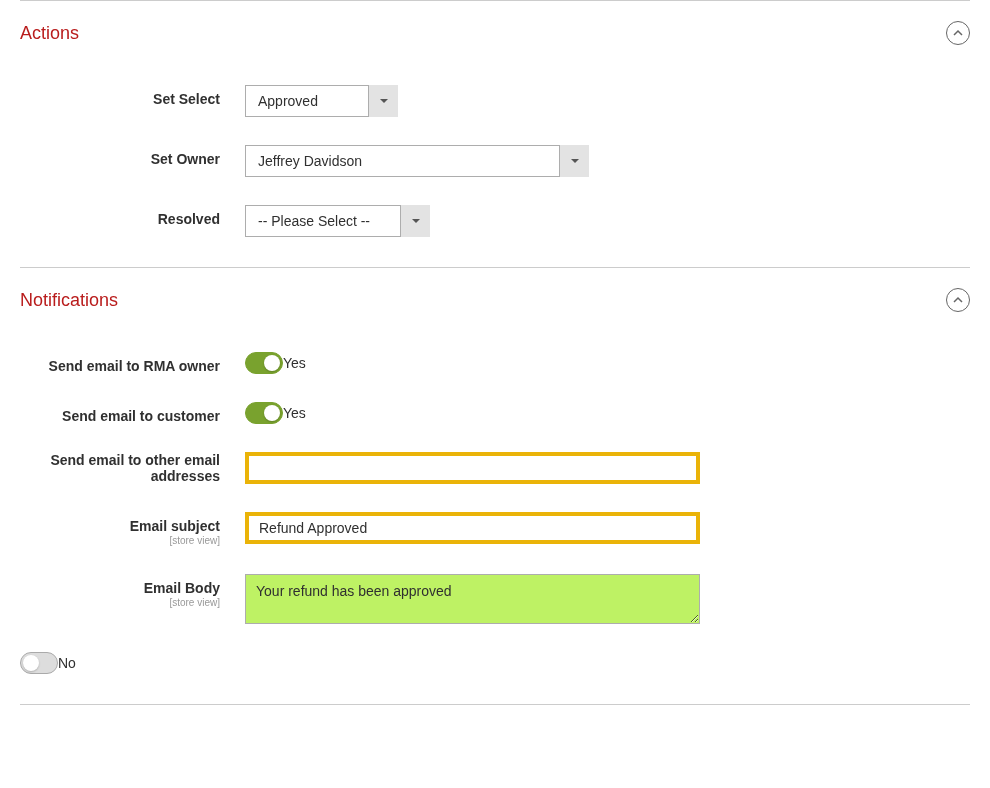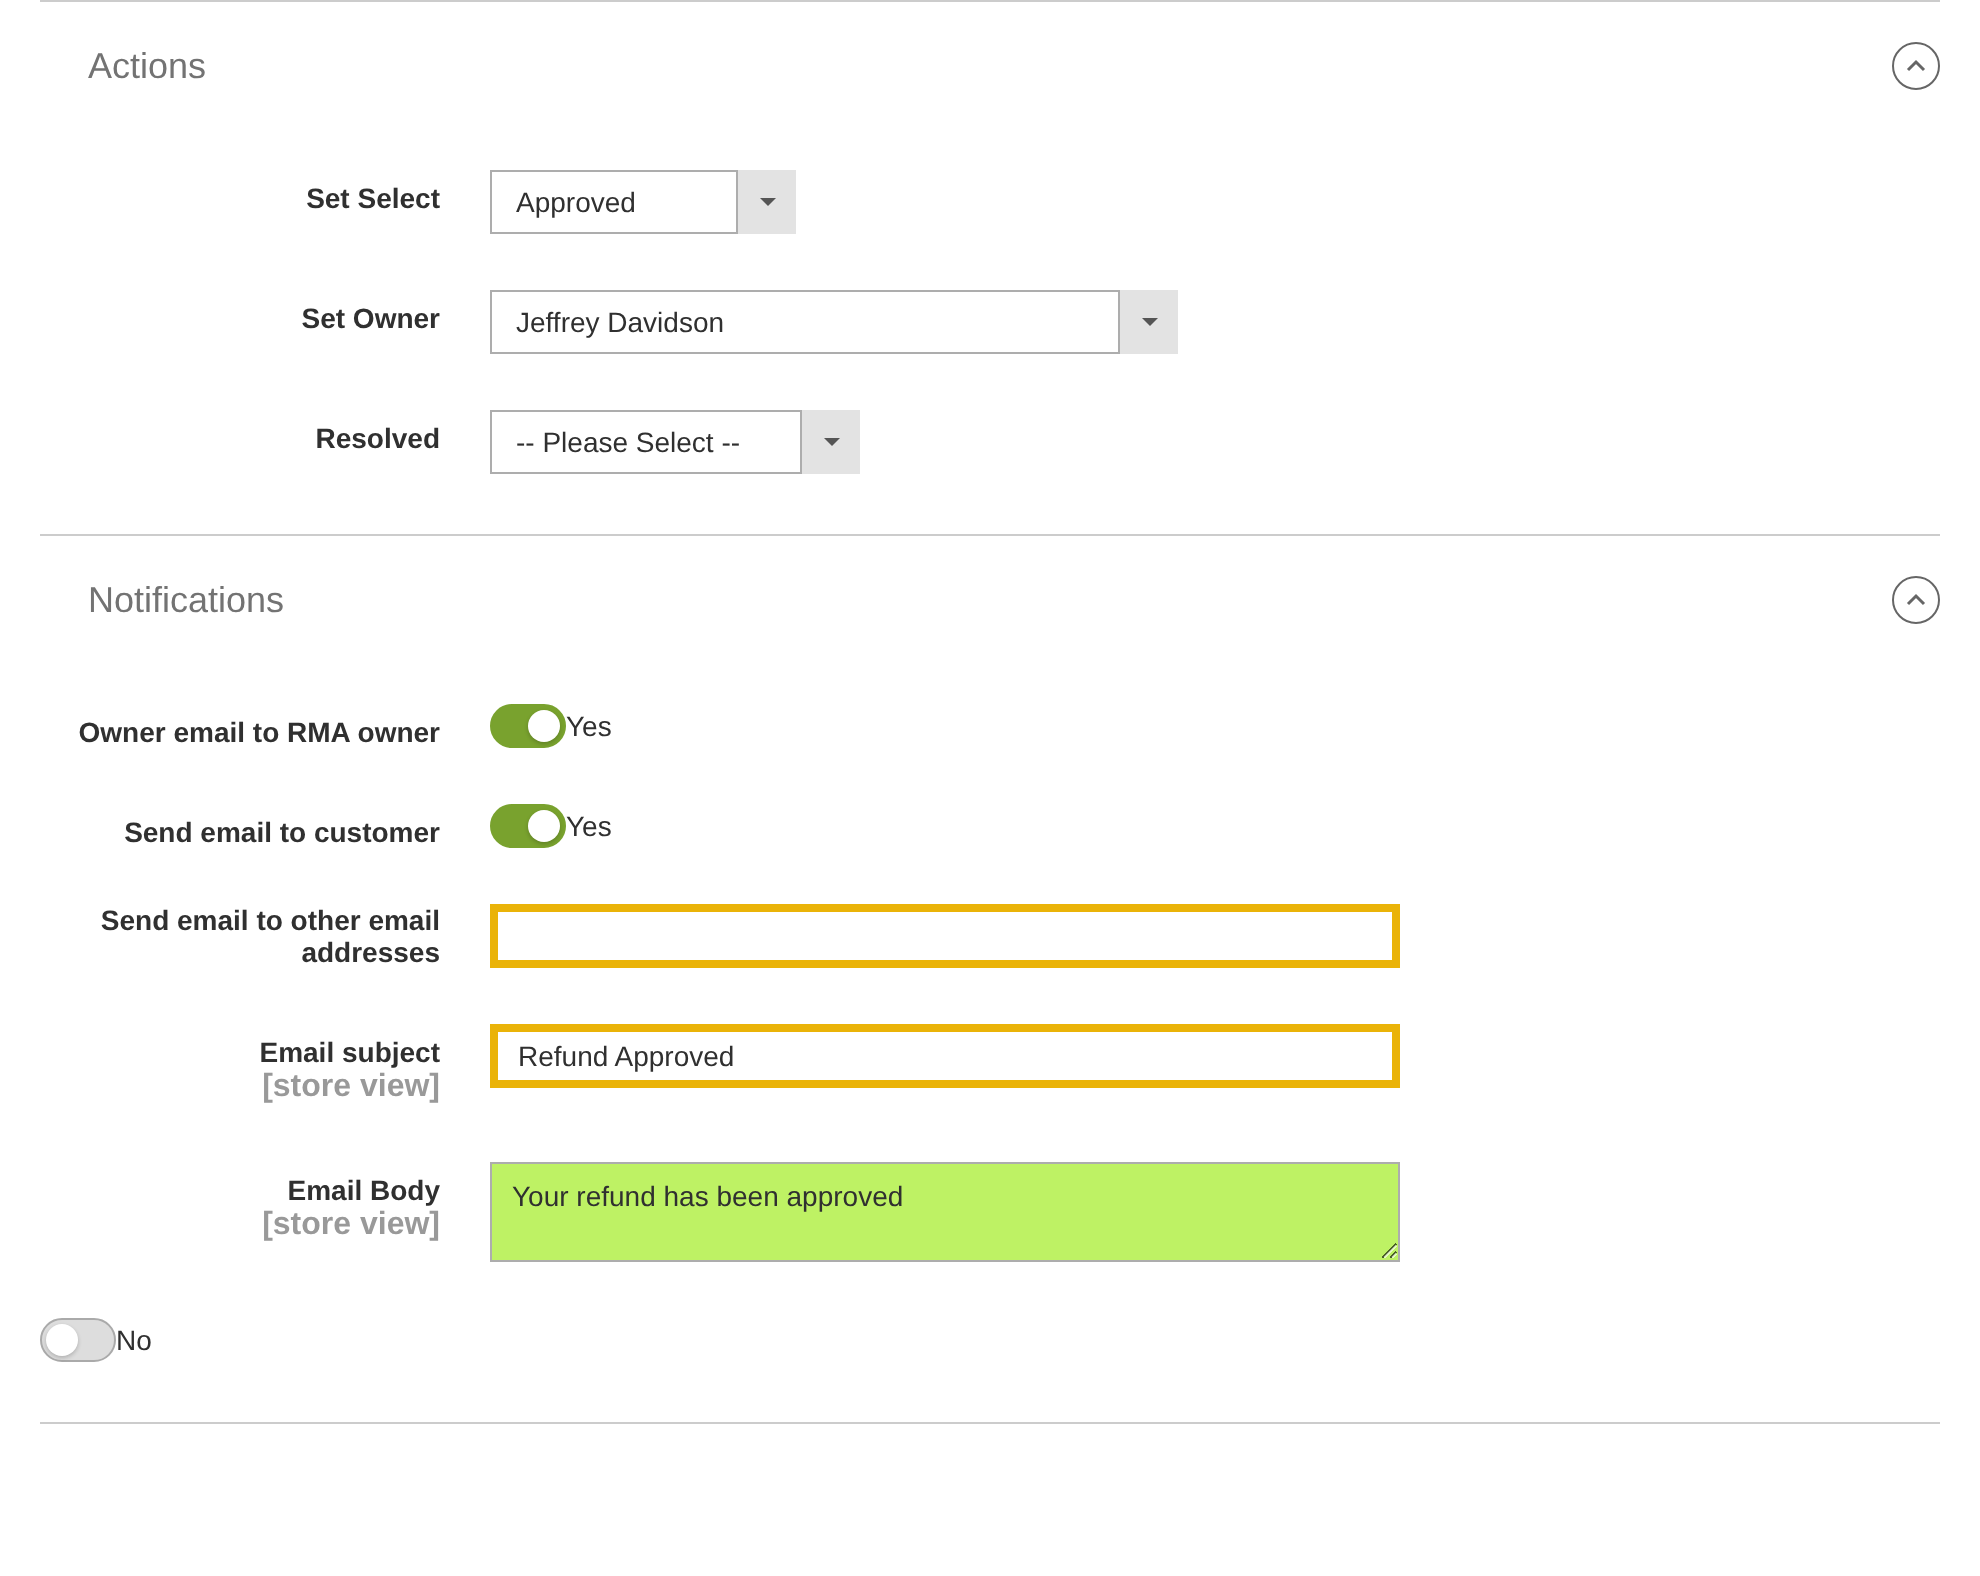--- a/index.html
+++ b/index.html
@@ -16,22 +16,21 @@
     }
     .section-header {
       display: flex;
       justify-content: space-between;
       align-items: center;
       padding: 20px 20px 20px 20px;
     }
     .section-title {
       font-size: 18px;
       font-weight: 400;
-      color: #737373;
-      margin-left: 24px;
+      color: #b91c1c;
     }
     .collapse-btn {
       width: 24px;
       height: 24px;
       border: 1px solid #666;
       border-radius: 50%;
       background: #fff;
       display: flex;
       align-items: center;
       justify-content: center;
@@ -53,22 +52,22 @@
     .form-label-col {
       width: 225px;
       text-align: right;
       padding-right: 25px;
       padding-top: 6px;
       font-weight: 600;
       color: #303030;
     }
     .form-label-col .scope {
       display: block;
-      font-weight: 700;
-      font-size: 16px;
+      font-weight: 400;
+      font-size: 10px;
       color: #999;
       margin-top: 1px;
     }
     .form-control-col {
       flex: 1;
       display: flex;
       align-items: center;
     }
     .select-wrap {
       position: relative;
@@ -230,21 +229,21 @@
           <path d="M1 7 L5 3 L9 7" stroke="#666" stroke-width="1.5" fill="none"></path>
         </svg>
     </span>
   </button>
 </div>
 
 <div class="fields-area">
 
   <div class="form-row">
     <div class="form-label-col">
-      <span>Owner email to RMA owner</span>
+      <span>Send email to RMA owner</span>
     </div>
     <div class="form-control-col">
       <div class="toggle on">
           <div class="knob"></div>
         </div>
       <span class="toggle-label">Yes</span>
     </div>
   </div>
 
   <div class="form-row">

